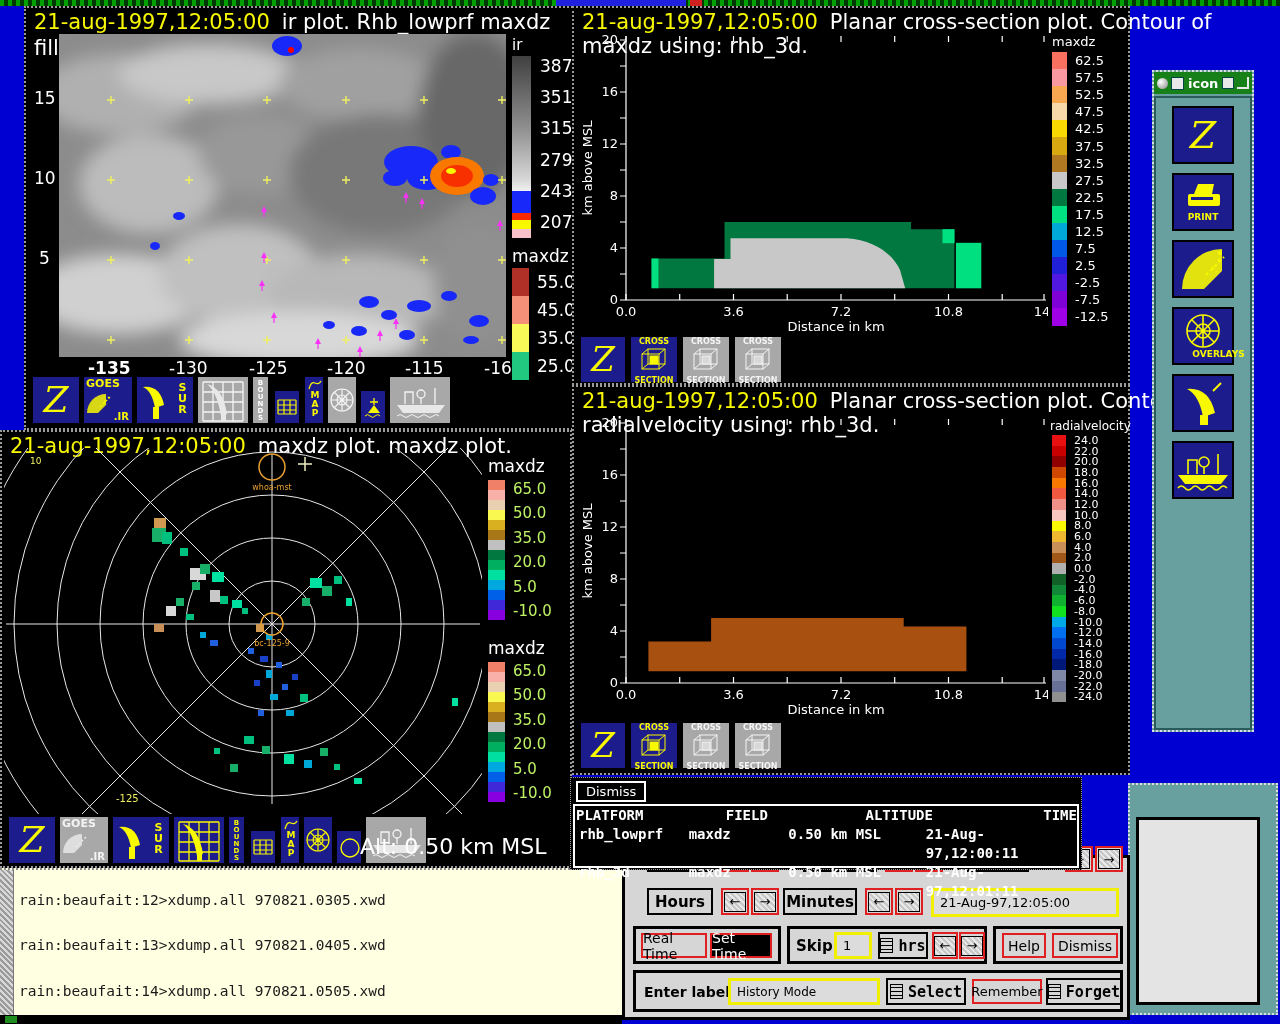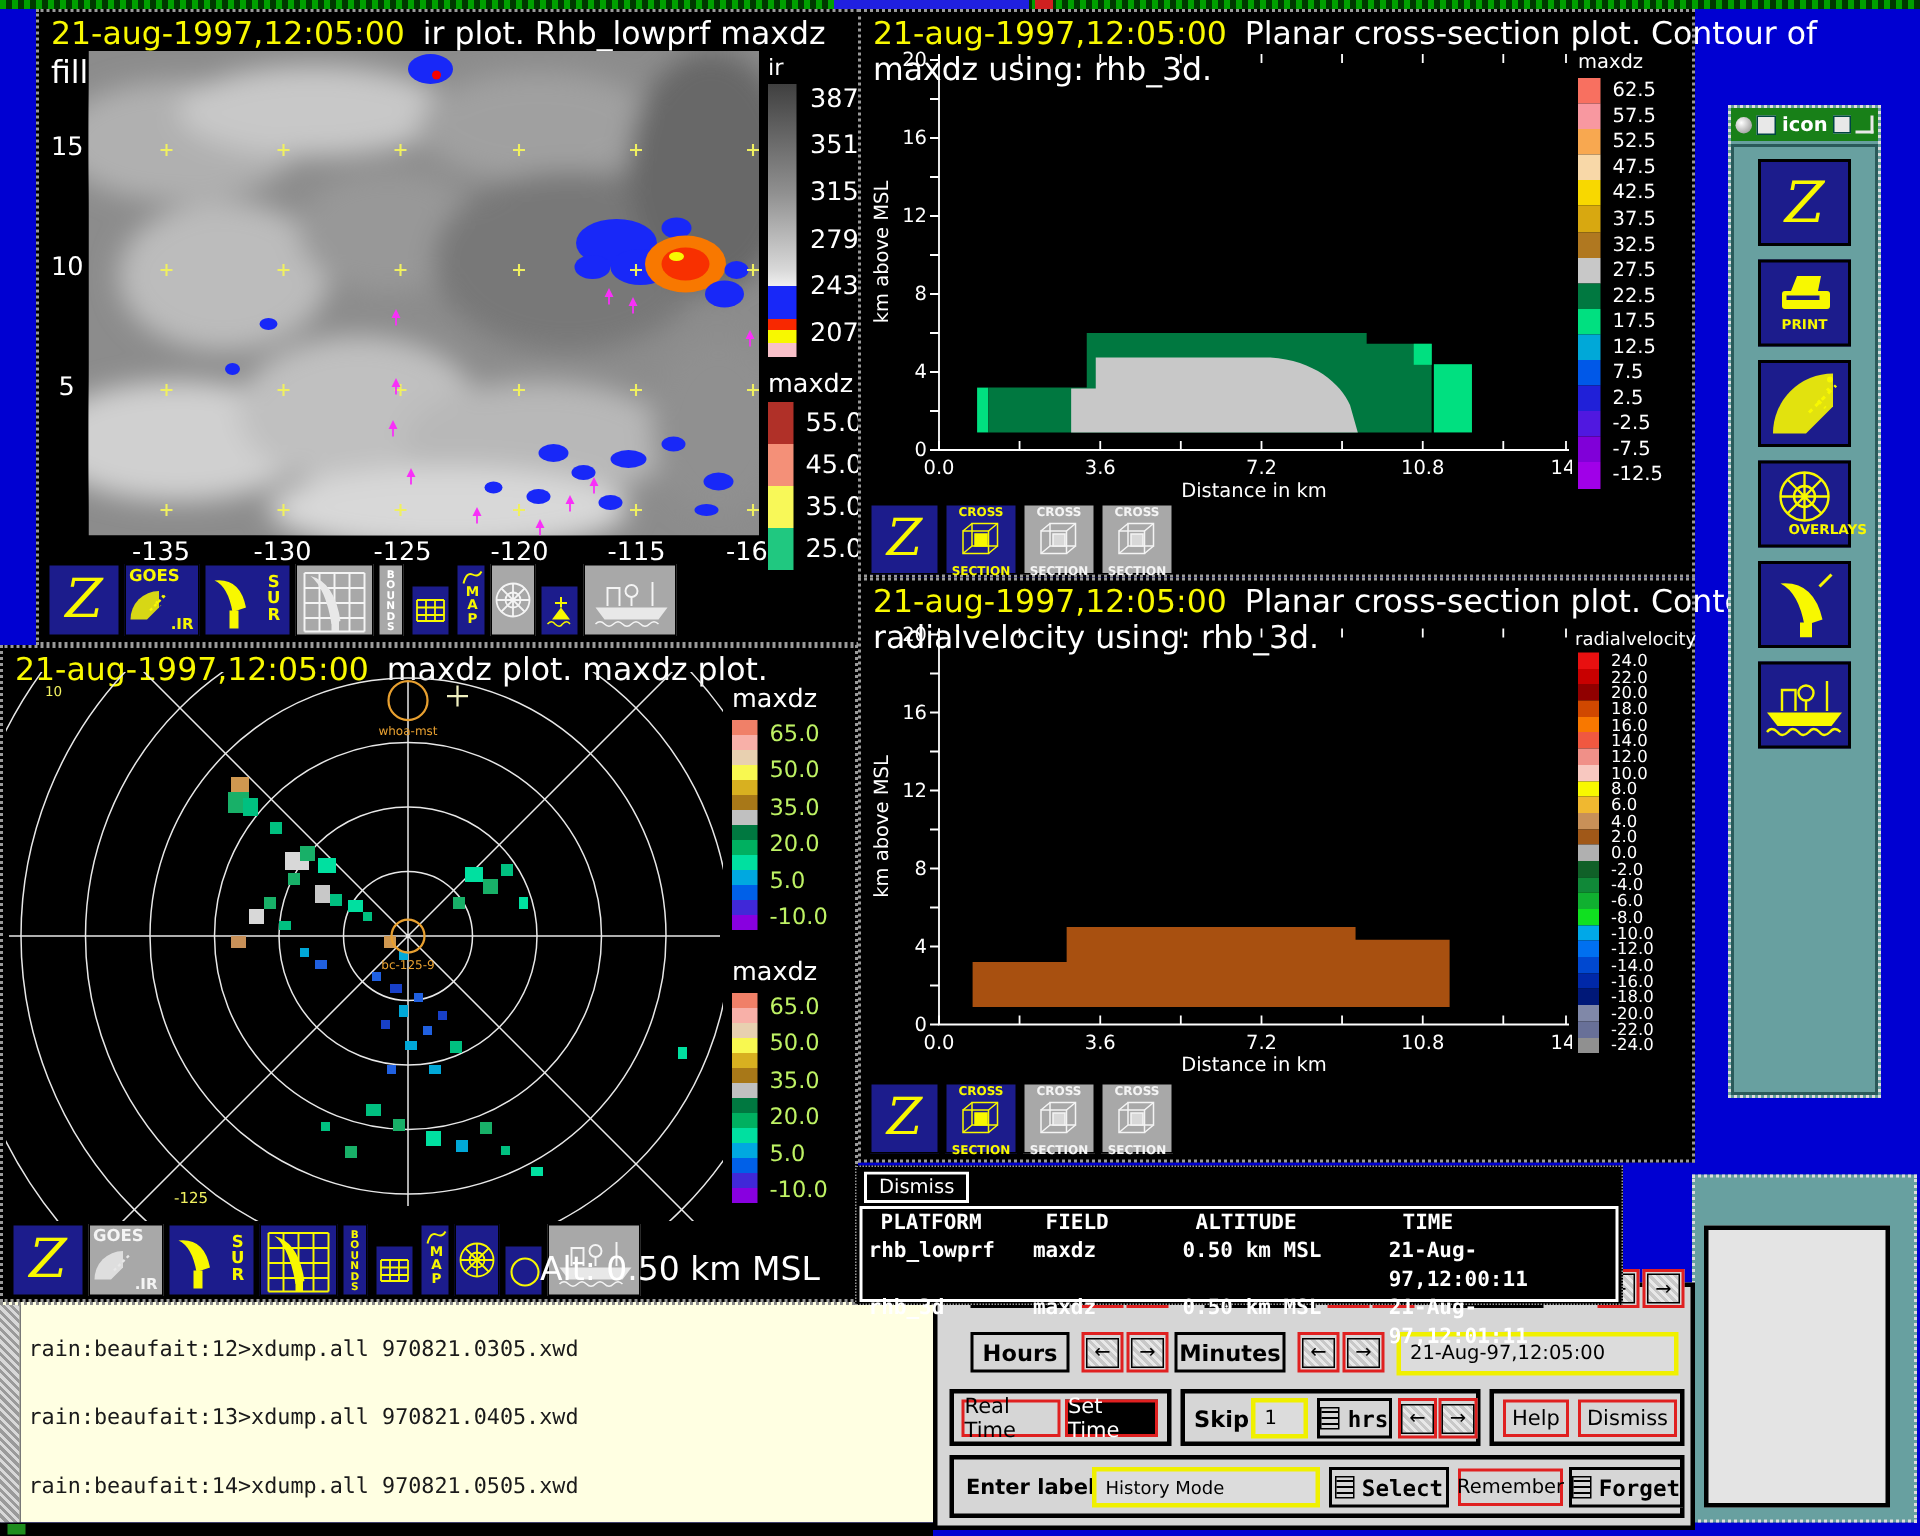--- a/index.html
+++ b/index.html
@@ -127,21 +127,21 @@
           <use href="#mg" x="256" y="304"></use>
         <use href="#mg" x="298" y="312"></use>
           <use href="#mg" x="438" y="186"></use>
       </g>
     </svg>
 
     <div style="position:absolute;left:8px;top:80px;color:#fff;font-size:17px;">15</div>
     <div style="position:absolute;left:8px;top:160px;color:#fff;font-size:17px;">10</div>
     <div style="position:absolute;left:13px;top:240px;color:#fff;font-size:17px;">5</div>
     <div style="position:absolute;left:0;top:350px;width:572px;color:#fff;font-size:17px;">
-      <span style="position:absolute;left:62px;">-135</span>
+      <span style="position:absolute;left:62px;font-weight:bold;">-135</span>
       <span style="position:absolute;left:143px;">-130</span>
       <span style="position:absolute;left:223px;">-125</span>
       <span style="position:absolute;left:301px;">-120</span>
       <span style="position:absolute;left:379px;">-115</span>
       <span style="position:absolute;left:458px;">-16</span>
     </div>
 
     <div class="cb-title" style="position:absolute;left:486px;top:28px;font-size:15px;">ir</div>
     <div style="position:absolute;left:486px;top:48px;display:flex;">
       <div style="width:19px;height:182px;background:linear-gradient(to bottom,#404040 0%,#909090 40%,#D8D8D8 68%,#F0F0F0 74%,#1828F8 74%,#1828F8 86%,#F82800 86%,#F82800 90%,#F8F800 90%,#F8F800 95%,#F8C0C8 95%);"></div>
@@ -787,21 +787,21 @@
               <rect x="11" y="10" width="8" height="8" fill="#D8D8D8"></rect>
             </g>
           </svg>
         <div style="font-size:8px;font-weight:bold;">SECTION</div></div>
     </div>
   </div>
 
   <div style="position:absolute;left:570px;top:777px;width:512px;height:93px;background:#000;z-index:6;border:1px dotted #999;box-sizing:border-box;">
     <div style="position:absolute;left:5px;top:3px;border:2px solid #fff;outline:1px solid #000;color:#fff;font-size:13px;padding:1px 8px;background:#000;">Dismiss</div>
     <div class="tmono" style="position:absolute;left:2px;top:26px;width:506px;height:64px;border:2px solid #fff;box-sizing:border-box;color:#fff;font-size:14px;line-height:19px;font-weight:bold;">
-      <div style="display:flex;padding-left:12px;">
+      <div style="display:flex;padding-left:1px;justify-content:space-between;">
         <span style="width:110px;">PLATFORM</span>
         <span style="width:100px;">FIELD</span>
         <span style="width:138px;">ALTITUDE</span>
         <span>TIME</span>
       </div>
       <div style="display:flex;padding-left:4px;">
         <span style="width:110px;">rhb_lowprf</span>
         <span style="width:100px;">maxdz</span>
         <span style="width:138px;">0.50 km MSL</span>
         <span>21-Aug-97,12:00:11</span>

